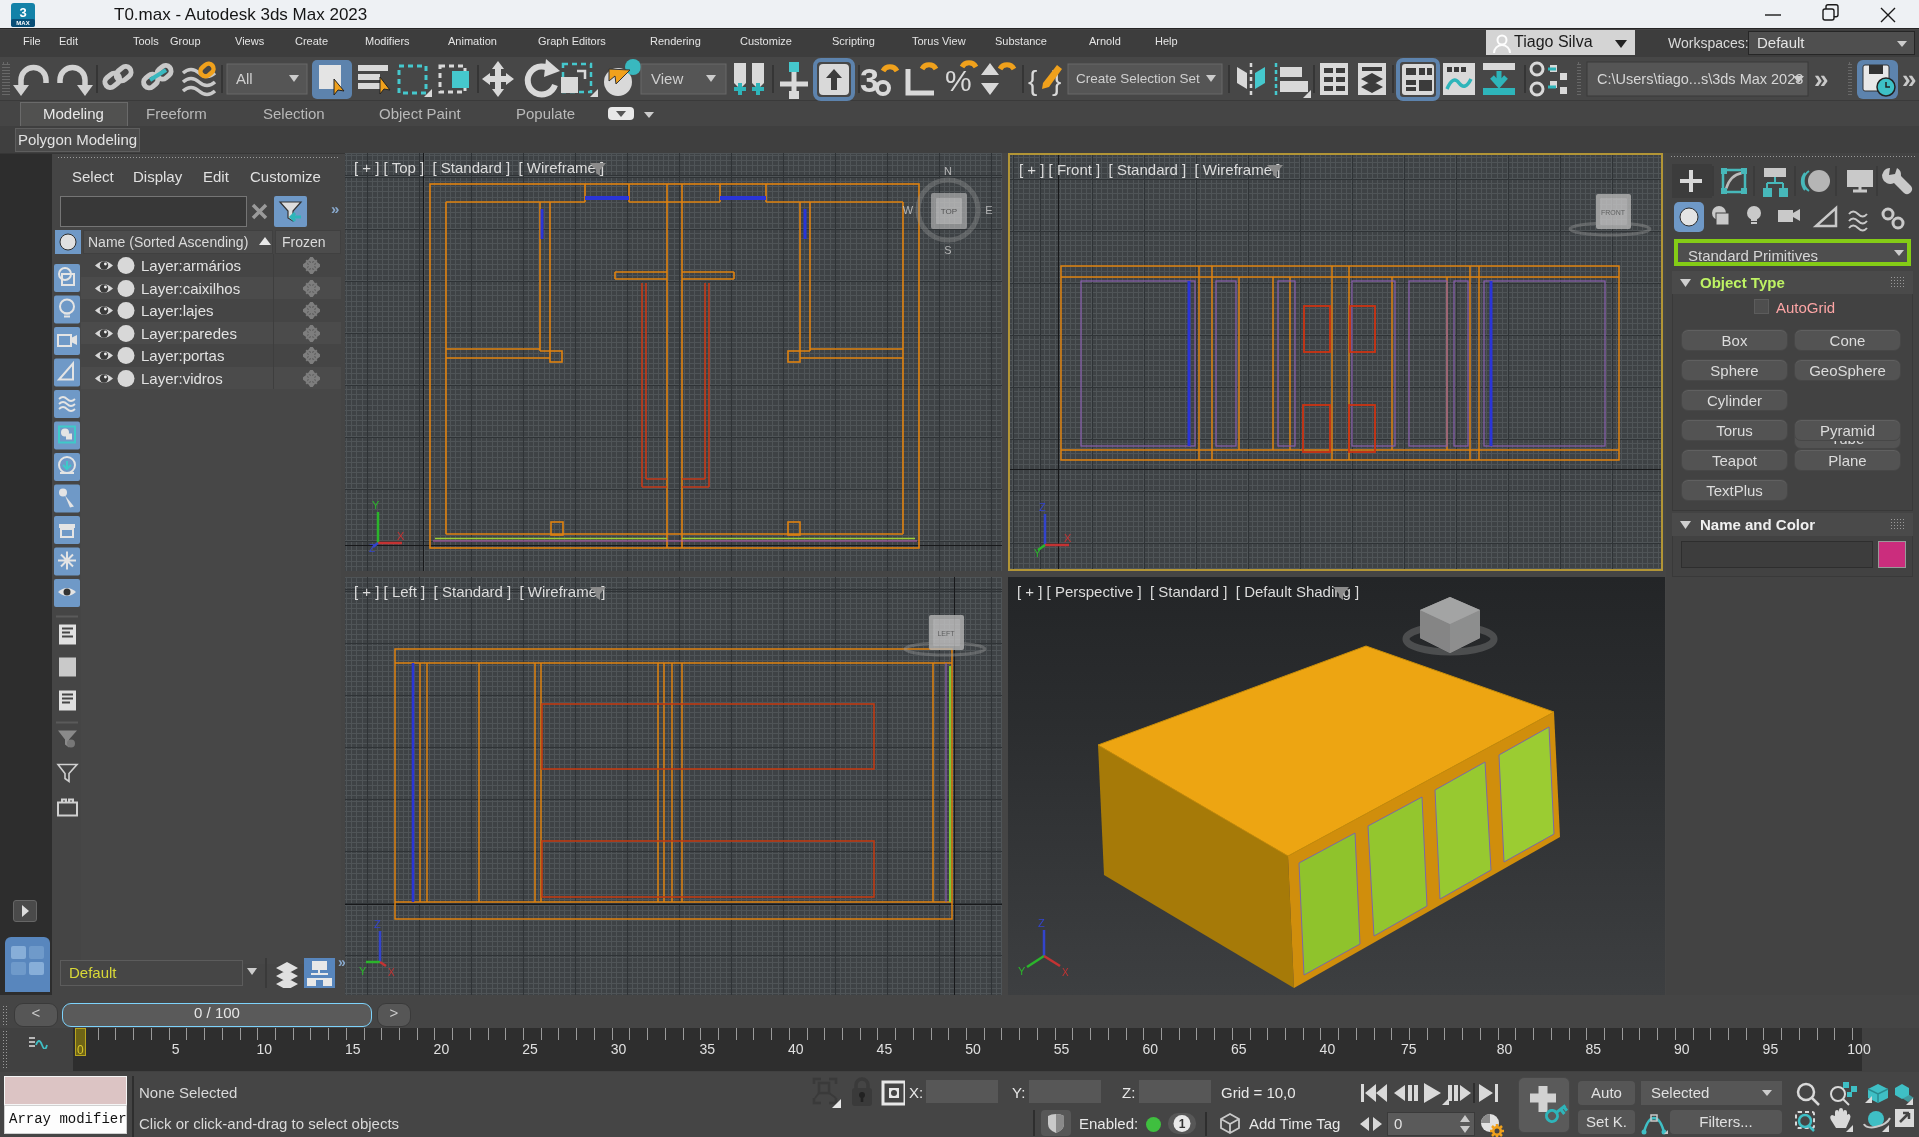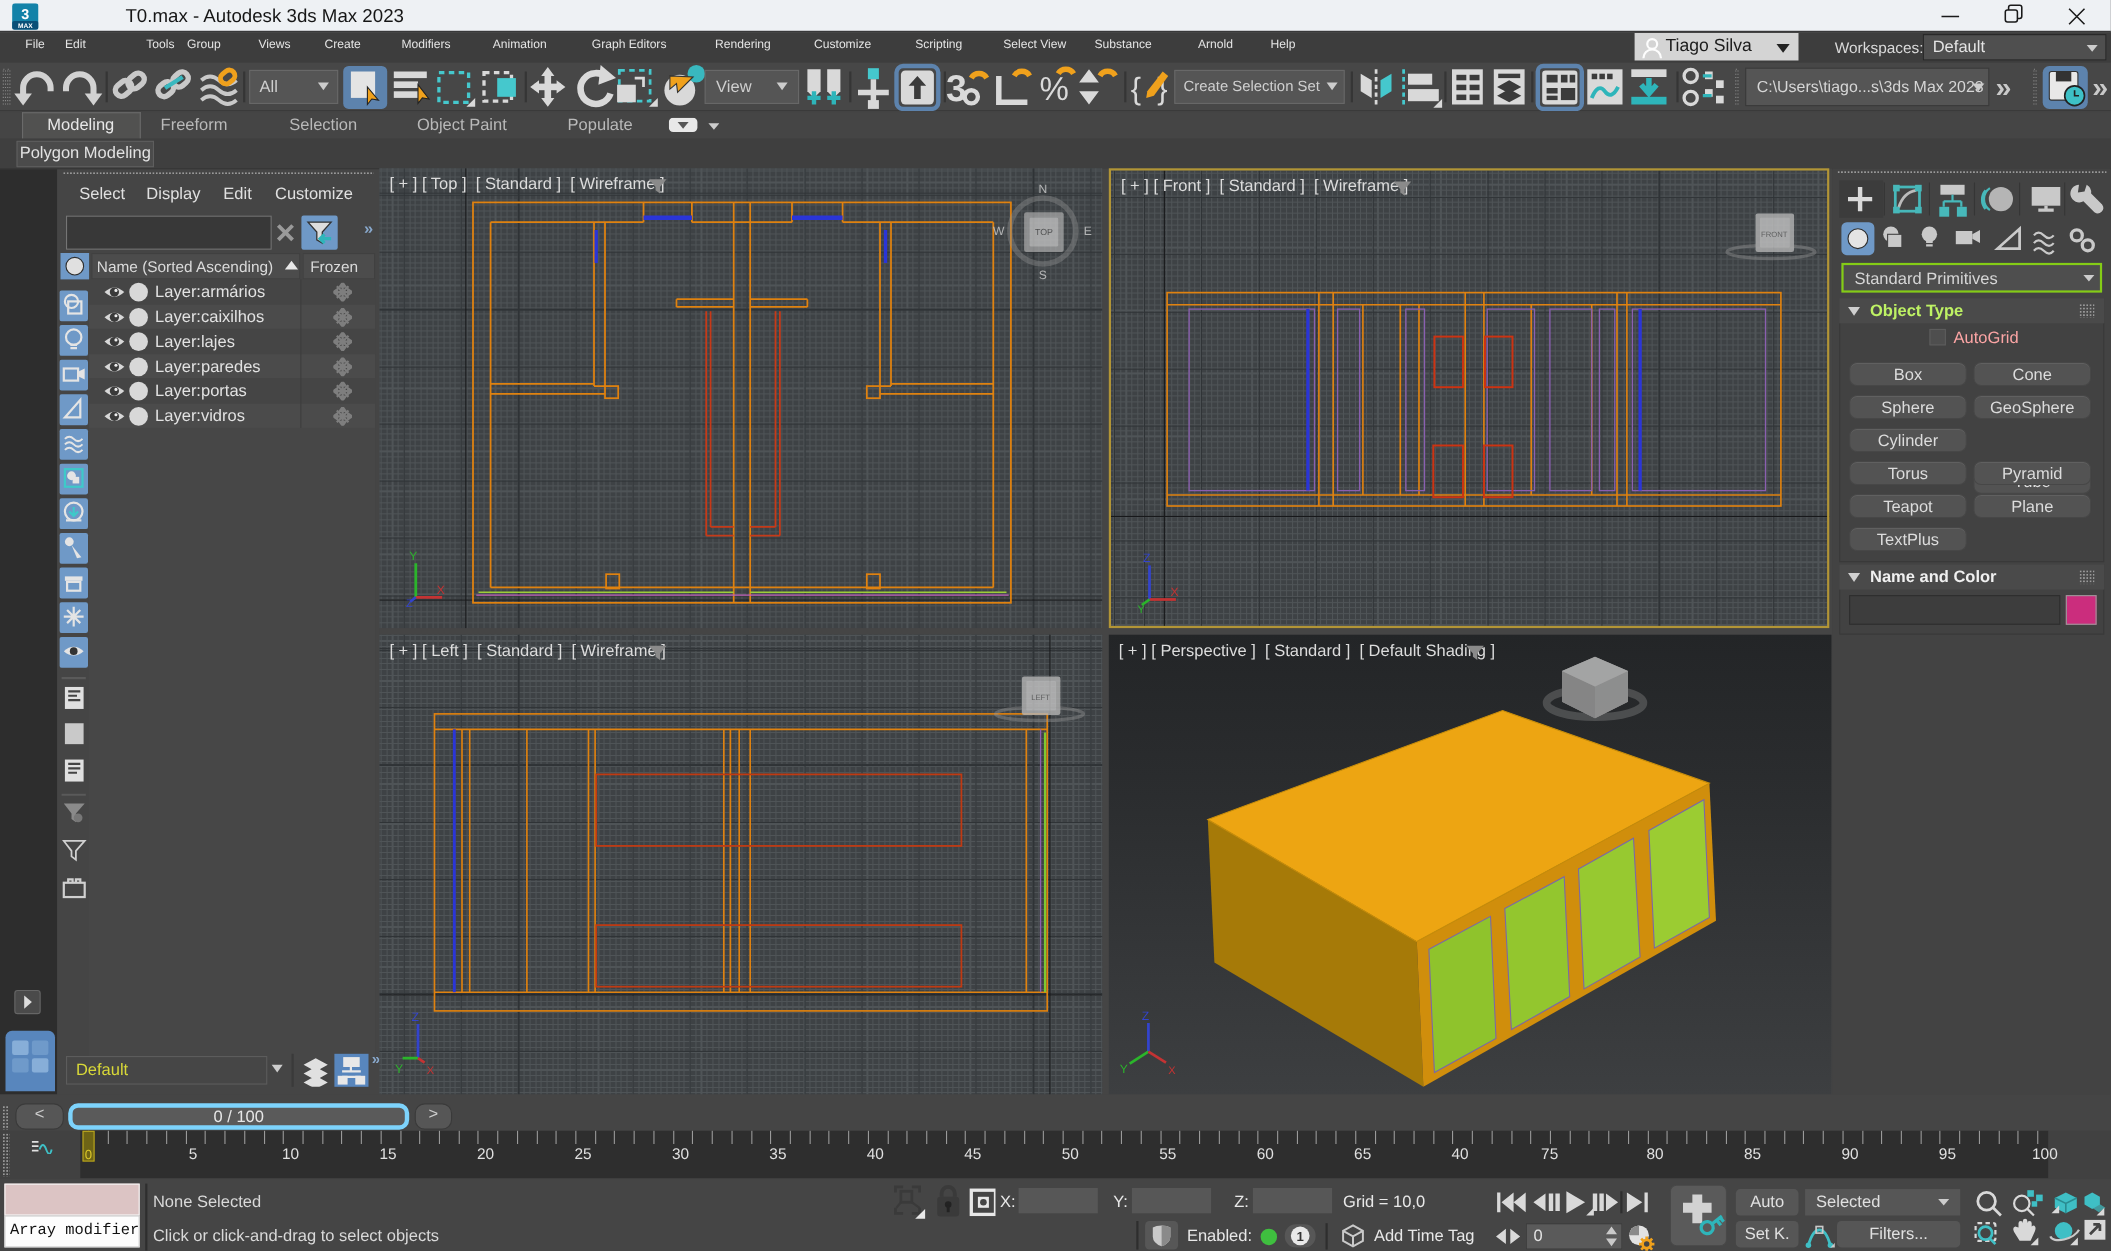--- a/index.html
+++ b/index.html
@@ -20,21 +20,21 @@
  repeating-linear-gradient(to right,#2f3336 0 1px,transparent 1px 52px),
  repeating-linear-gradient(to bottom,#2f3336 0 1px,transparent 1px 52px),
  repeating-linear-gradient(to right,#4f5457 0 1px,transparent 1px 5.2px),
  repeating-linear-gradient(to bottom,#4f5457 0 1px,transparent 1px 5.2px)}
 .vplabel{position:absolute;left:9px;top:6px;font-size:15px;color:#dcdcdc;white-space:pre}
 #rightpanel{left:1666px;top:153px;width:253px;height:919px;background:#434343}
 #sliderrow{left:0;top:995px;width:1919px;height:33px;background:#454545}
 #rulerrow{left:0;top:1028px;width:1919px;height:44px;background:#414141}
 #statusbar{left:0;top:1072px;width:1919px;height:65px;background:#454545}
 .btn{position:absolute;background:#535353;border:1px solid #474747;border-radius:7px;color:#dcdcdc;font-size:15px;text-align:center;box-shadow:inset 0 1px 0 #606060}
-.ddown{position:absolute;background:#4e4e4e;border:2px solid #84cc16;color:#d6d6d6;font-size:15px}
+.ddown{position:absolute;background:#4e4e4e;border:4px solid #84cc16;color:#d6d6d6;font-size:15px}
 .caret{position:absolute;width:0;height:0;border-left:5px solid transparent;border-right:5px solid transparent;border-top:6px solid #ccc}
 .dots{background-image:radial-gradient(#9a9a9a 30%,transparent 32%);background-size:3px 3px}
 </style></head>
 <body>
 
 <div class="abs" id="titlebar">
  <svg class="abs" style="left:11px;top:3px" width="24" height="24" viewBox="0 0 24 24">
   <rect x="0" y="0" width="24" height="24" rx="3" fill="#1382a8"></rect>
   <rect x="0" y="16" width="24" height="8" rx="2" fill="#0a4f77"></rect>
   <text x="12" y="14" fill="#fff" font-size="13" font-weight="bold" text-anchor="middle">3</text>
@@ -72,21 +72,21 @@
     <div class="menuitem" style="left: 109px; margin-left: 24px;">Tools</div>
     <div class="menuitem" style="left: 170px;">Group</div>
     <div class="menuitem" style="left: 235px;">Views</div>
     <div class="menuitem" style="left: 295px;">Create</div>
     <div class="menuitem" style="left: 365px;">Modifiers</div>
     <div class="menuitem" style="left: 448px;">Animation</div>
     <div class="menuitem" style="left: 538px;">Graph Editors</div>
     <div class="menuitem" style="left: 650px;">Rendering</div>
     <div class="menuitem" style="left: 740px;">Customize</div>
     <div class="menuitem" style="left: 832px;">Scripting</div>
-    <div class="menuitem" style="left: 912px;">Select View</div>
+    <div class="menuitem" style="left: 912px;">Torus View</div>
     <div class="menuitem" style="left: 995px;">Substance</div>
     <div class="menuitem" style="left: 1089px;">Arnold</div>
     <div class="menuitem" style="left: 1155px;">Help</div>
   </div>
 
 <div class="abs" id="toolbar">
 <svg width="1919" height="44" viewBox="0 0 1919 44">
  <defs>
   <g id="hook">
           <path d="M0 0 a8 8 0 0 1 14 0" fill="none" stroke="#f0a11c" stroke-width="5"></path>
@@ -798,21 +798,21 @@
     <div class="btn" style="left: 15px; top: 266px; width: 107px; height: 22px; padding-top: 2px;">Torus</div>
     <div class="btn" style="left: 128px; top: 266px; width: 107px; height: 22px; padding-top: 2px;">Pyramid</div>
     <div class="btn" style="left: 15px; top: 296px; width: 107px; height: 22px; padding-top: 2px;">Teapot</div>
     <div class="btn" style="left: 128px; top: 296px; width: 107px; height: 22px; padding-top: 2px;">Plane</div>
     <div class="btn" style="left: 15px; top: 326px; width: 107px; height: 22px; padding-top: 2px;">TextPlus</div>
   </div>
 
 <div class="abs" id="sliderrow">
  <div class="abs dots" style="left:2px;top:10px;width:6px;height:22px"></div>
  <div class="abs" style="left:14px;top:8px;width:44px;height:24px;background:#565656;border:1px solid #3a3a3a;border-radius:9px;color:#ccc;text-align:center;font-size:15px">&lt;</div>
- <div class="abs" style="left:62px;top:8px;width:310px;height:24px;background:#5a5a5a;border:4px solid #7dd3fc;border-radius:9px;color:#e6e6e6;text-align:center;font-size:15px">0 / 100</div>
+ <div class="abs" style="left:62px;top:8px;width:310px;height:24px;background:#5a5a5a;border:1px solid #7dd3fc;border-radius:9px;color:#e6e6e6;text-align:center;font-size:15px">0 / 100</div>
  <div class="abs" style="left:377px;top:8px;width:34px;height:24px;background:#565656;border:1px solid #3a3a3a;border-radius:9px;color:#ccc;text-align:center;font-size:15px">&gt;</div>
 </div>
 <div class="abs" id="rulerrow">
  <div class="abs dots" style="left:2px;top:2px;width:7px;height:40px"></div>
  <svg class="abs" style="left:28px;top:8px" width="20" height="13">
       <path d="M1 2 h6 M1 6 h6 M1 10 h6" stroke="#e0e0e0" stroke-width="1.6"></path>
       <path d="M8 9 q3 -8 6 0 t5 0" fill="none" stroke="#3fbfc5" stroke-width="1.8"></path>
     </svg>
  <div class="abs" style="left:73px;top:0;width:1789px;height:43px;background:#2e2e2e" id="ruler">
       <div class="abs" style="left:7.0px;top:0;width:1px;height:12px;background:#9a9a9a"></div>

